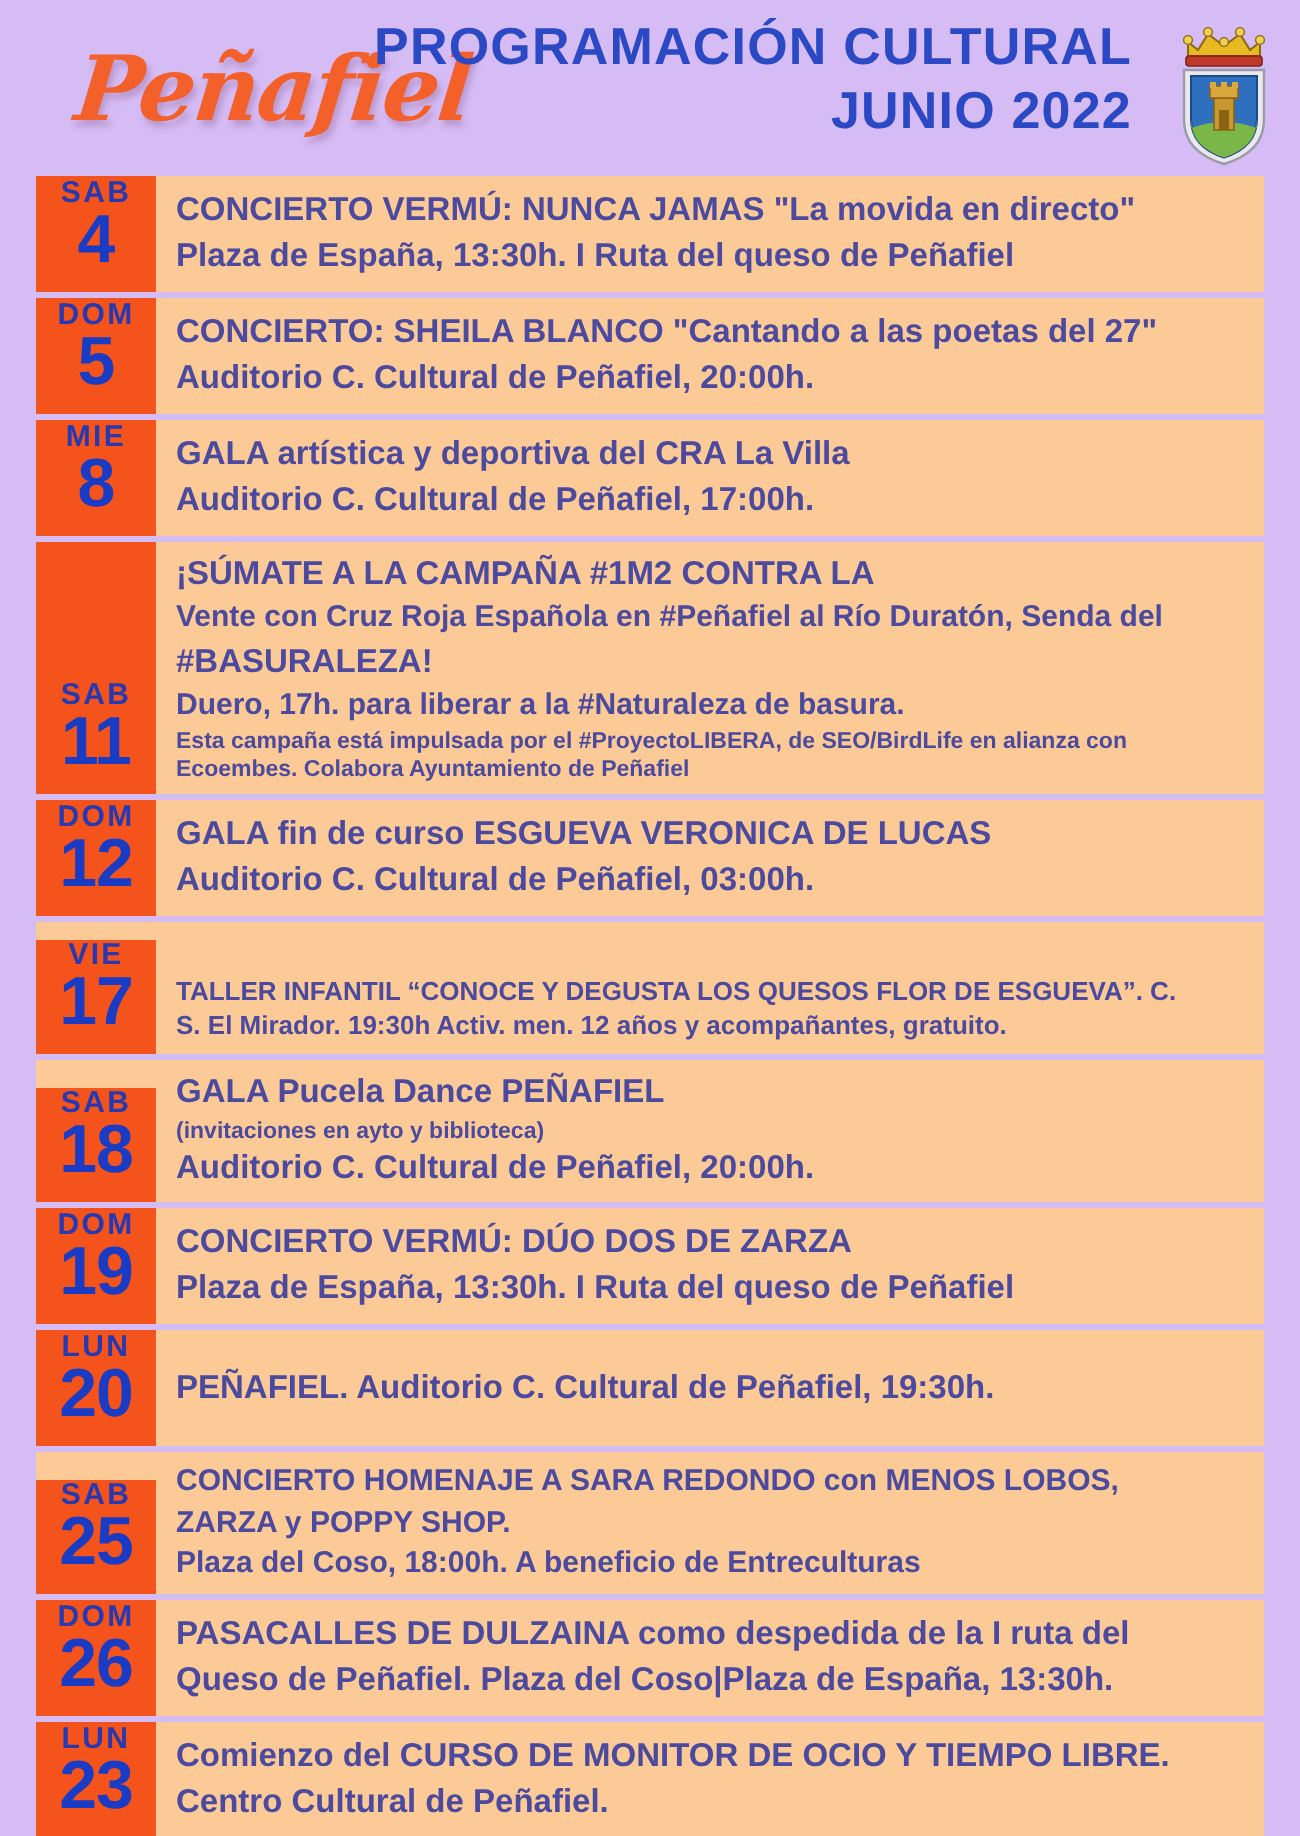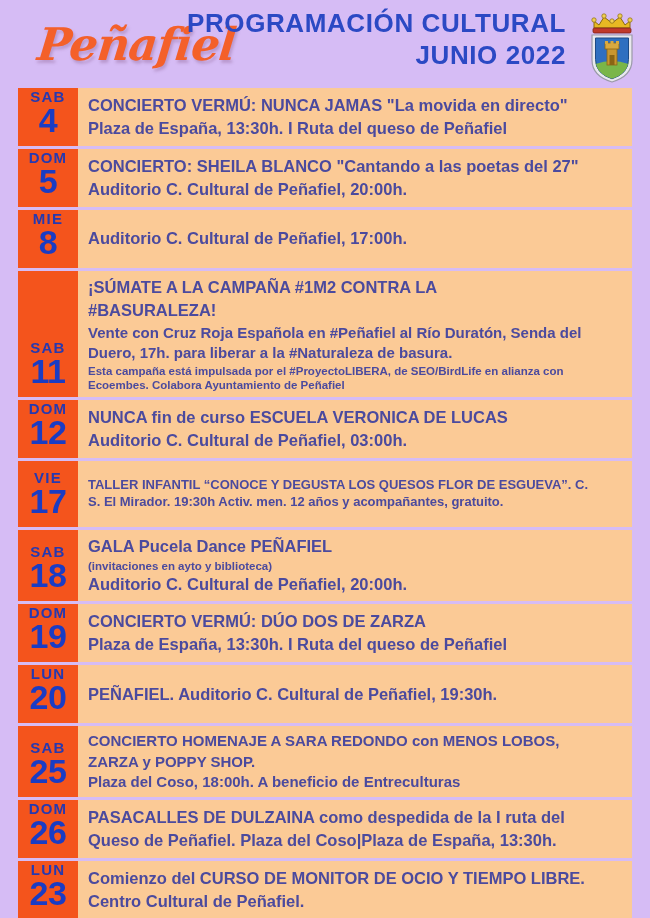--- a/index.html
+++ b/index.html
@@ -115,21 +115,21 @@
     font-weight: 700;
     line-height: 1.30;
   }
   .ln.lg { font-size: 16.5px; line-height: 1.42; }
   .ln.md { font-size: 15px;   line-height: 1.36; }
   .ln.sm { font-size: 13px;   line-height: 1.30; }
   .ln.xs { font-size: 11.5px; line-height: 1.24; }
 
   
   .row.tall { min-height: 122px; }
-  .row.mid  { min-height: 66px; }
+  .row.mid  { min-height: 66px; align-items: flex-end; }
 </style>
 </head>
 <body>
 
 <div class="header">
   <div class="brand">Peñafiel</div>
   <div class="title-block">
     <div class="title-line">PROGRAMACIÓN CULTURAL</div>
     <div class="title-line second">JUNIO 2022</div>
   </div>
@@ -179,44 +179,45 @@
         <div class="ln lg">CONCIERTO: SHEILA BLANCO "Cantando a las poetas del 27"</div>
         <div class="ln lg">Auditorio C. Cultural de Peñafiel, 20:00h.</div>
       </div>
     </div>
     <div class="row">
       <div class="daybox">
         <div class="dow">MIE</div>
         <div class="dnum">8</div>
       </div>
       <div class="content">
+        <div class="ln lg">GALA artística y deportiva del CRA La Villa</div>
         <div class="ln lg">Auditorio C. Cultural de Peñafiel, 17:00h.</div>
       </div>
     </div>
     <div class="row tall">
       <div class="daybox">
         <div class="dow">SAB</div>
         <div class="dnum">11</div>
       </div>
       <div class="content">
         <div class="ln lg">¡SÚMATE A LA CAMPAÑA #1M2 CONTRA LA</div>
+        <div class="ln md">Vente con Cruz Roja Española en #Peñafiel al Río Duratón, Senda del</div>
         <div class="ln lg">#BASURALEZA!</div>
-        <div class="ln md">Vente con Cruz Roja Española en #Peñafiel al Río Duratón, Senda del</div>
         <div class="ln md">Duero, 17h. para liberar a la #Naturaleza de basura.</div>
         <div class="ln xs">Esta campaña está impulsada por el #ProyectoLIBERA, de SEO/BirdLife en alianza con</div>
         <div class="ln xs">Ecoembes. Colabora Ayuntamiento de Peñafiel</div>
       </div>
     </div>
     <div class="row">
       <div class="daybox">
         <div class="dow">DOM</div>
         <div class="dnum">12</div>
       </div>
       <div class="content">
-        <div class="ln lg">NUNCA fin de curso ESCUELA VERONICA DE LUCAS</div>
+        <div class="ln lg">GALA fin de curso ESGUEVA VERONICA DE LUCAS</div>
         <div class="ln lg">Auditorio C. Cultural de Peñafiel, 03:00h.</div>
       </div>
     </div>
     <div class="row mid">
       <div class="daybox">
         <div class="dow">VIE</div>
         <div class="dnum">17</div>
       </div>
       <div class="content">
         <div class="ln sm">TALLER INFANTIL “CONOCE Y DEGUSTA LOS QUESOS FLOR DE ESGUEVA”. C.</div>

